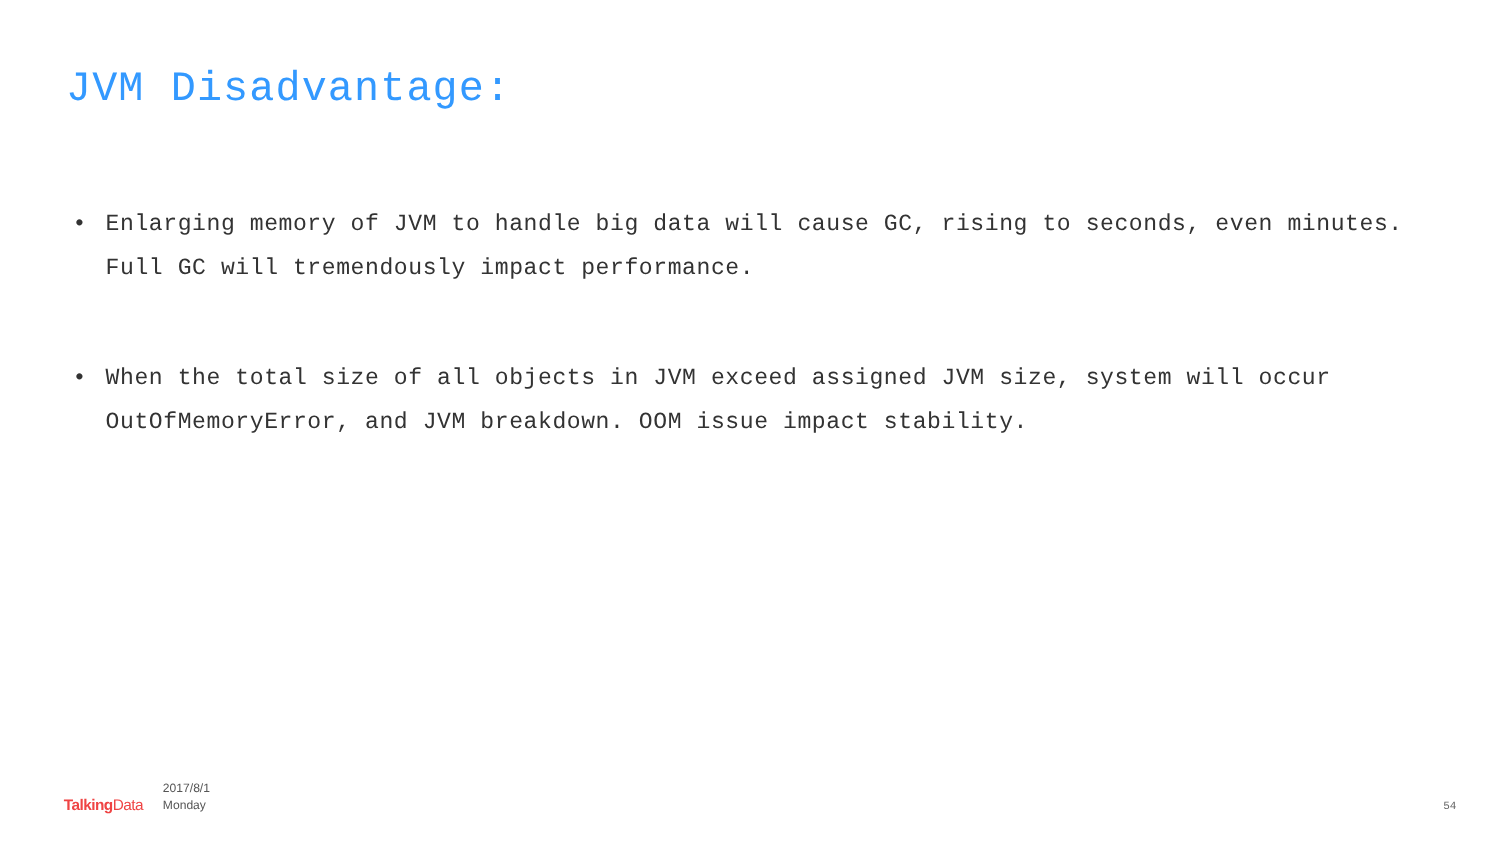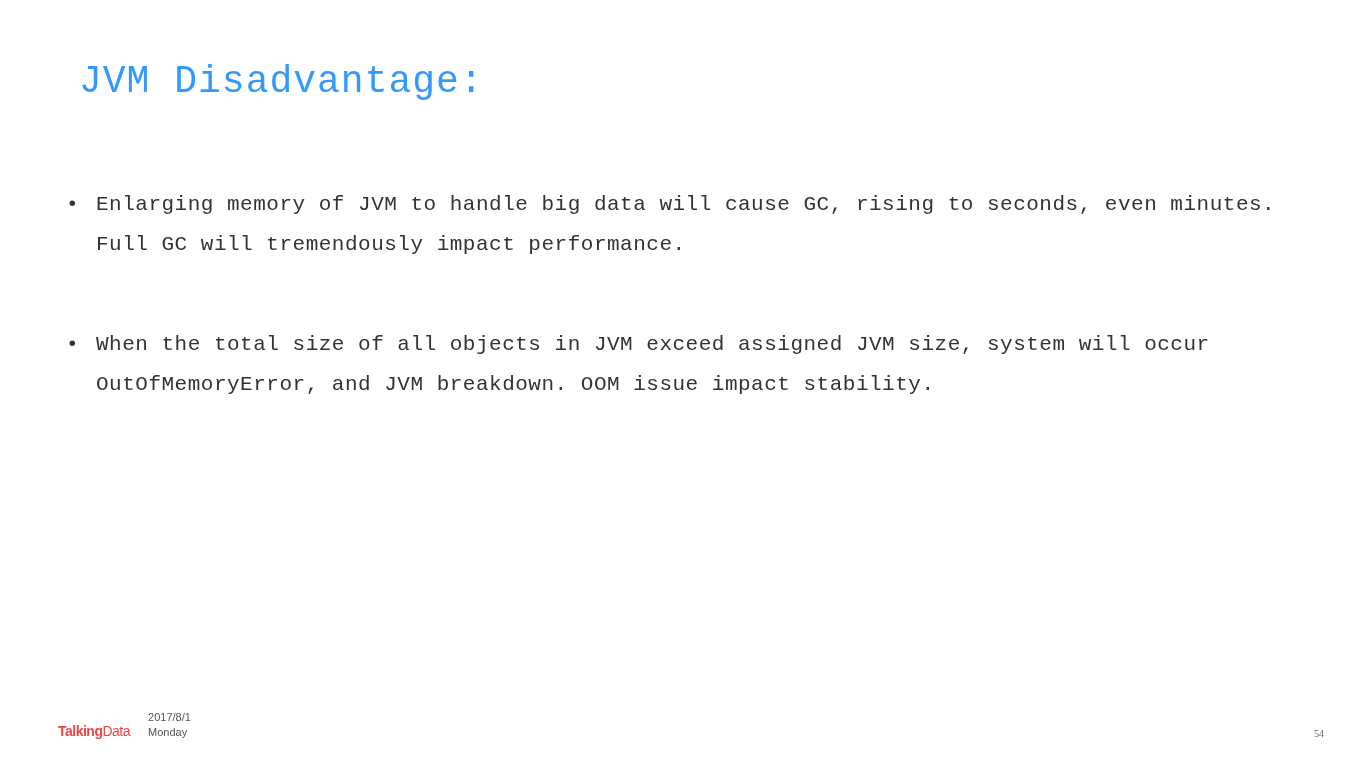--- a/index.html
+++ b/index.html
@@ -17,21 +17,20 @@
     }
     .slide-title {
       position: absolute;
       top: 60px;
       left: 60px;
       font-size: 38px;
       color: #3399ff;
       font-weight: normal;
       letter-spacing: 1px;
       font-family: 'Courier New', 'SimSun', monospace;
-      margin-left: 19px;
     }
     .content {
       position: absolute;
       top: 185px;
       left: 60px;
       right: 40px;
     }
     .bullet-item {
       display: flex;
       align-items: flex-start;
@@ -77,21 +76,21 @@
     }
     .date-block {
       font-size: 11px;
       color: #555555;
       line-height: 1.3;
       font-family: Arial, sans-serif;
     }
     .page-number {
       font-size: 10px;
       color: #666666;
-      font-family: Liberation Serif, serif;
+      font-family: Liberation Mono, monospace;
       text-align: right;
     }
   </style>
 </head>
 <body>
 
 <h1 class="slide-title">JVM Disadvantage:</h1>
 
 <div class="content">
   <div class="bullet-item">

